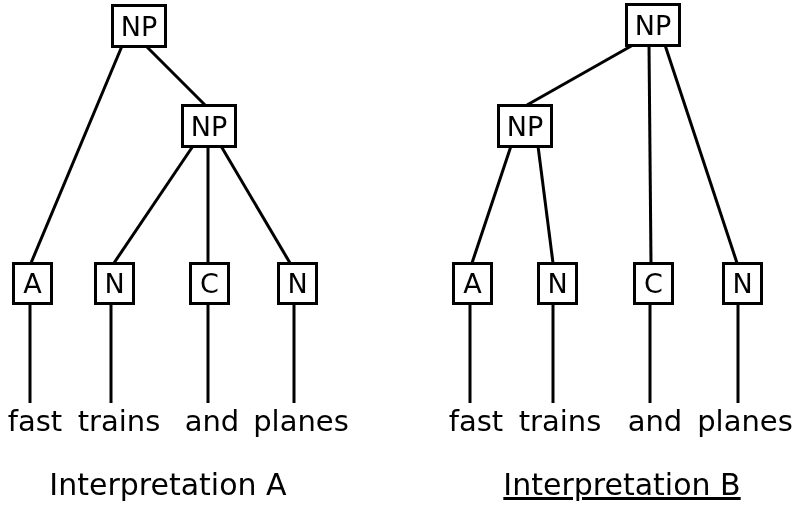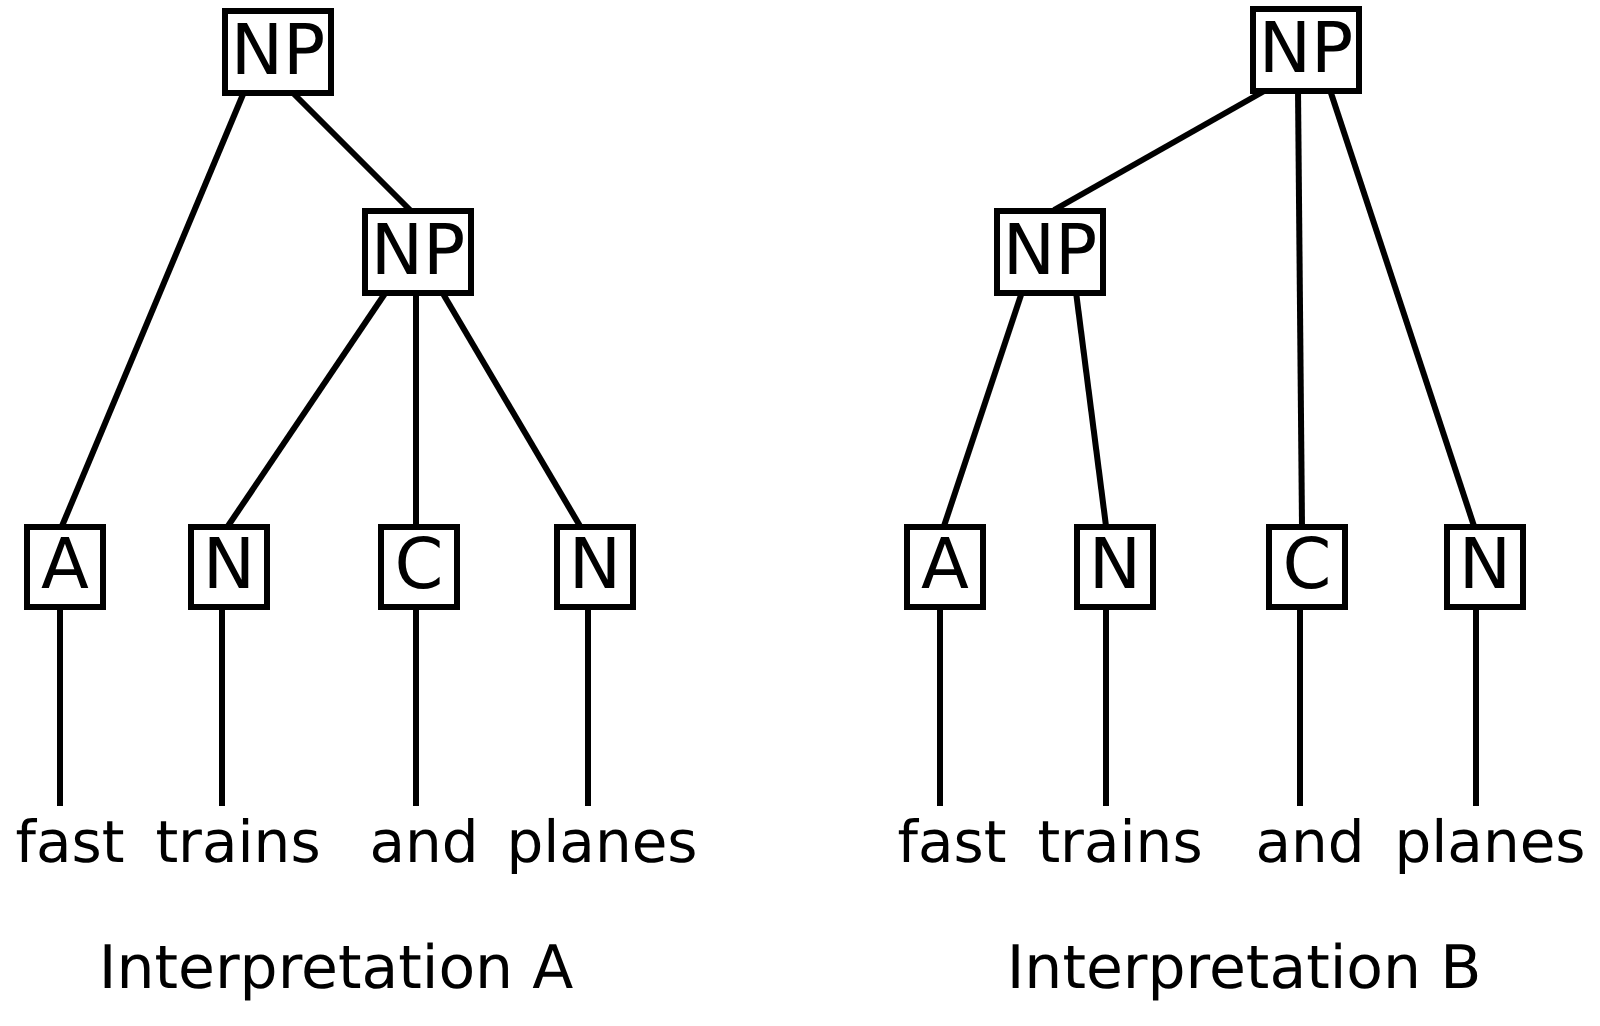--- a/index.html
+++ b/index.html
@@ -23,21 +23,21 @@
     stroke-linecap: butt;
   }
   .node {
     position: absolute;
     box-sizing: border-box;
     border: 3px solid #000000;
     background: #ffffff;
     display: flex;
     align-items: center;
     justify-content: center;
-    font-size: 35px;
+    font-size: 27px;
     line-height: 1;
     color: #000000;
   }
   .np { width: 56px; height: 44px; }
   .leaf { width: 41px; height: 43px; }
   .word {
     position: absolute;
     transform: translateX(-50%);
     font-size: 29px;
     line-height: 1;
@@ -103,16 +103,16 @@
     <div class="node leaf" style="left:452px; top:262px;">A</div>
     <div class="node leaf" style="left:537px; top:262px;">N</div>
     <div class="node leaf" style="left:633px; top:262px;">C</div>
     <div class="node leaf" style="left:722px; top:262px;">N</div>
 
     <span class="word" style="left:476px; top:407px;">fast</span>
     <span class="word" style="left:560px; top:407px;">trains</span>
     <span class="word" style="left:655px; top:407px;">and</span>
     <span class="word" style="left:745px; top:407px;">planes</span>
 
-    <div class="caption" style="left:622px; top:470px;">Interpretation B</div>
+    <div class="caption" style="left:622px; top:470px;text-decoration:underline;">Interpretation B</div>
   </div>
 
 </div>
 
 </body></html>

